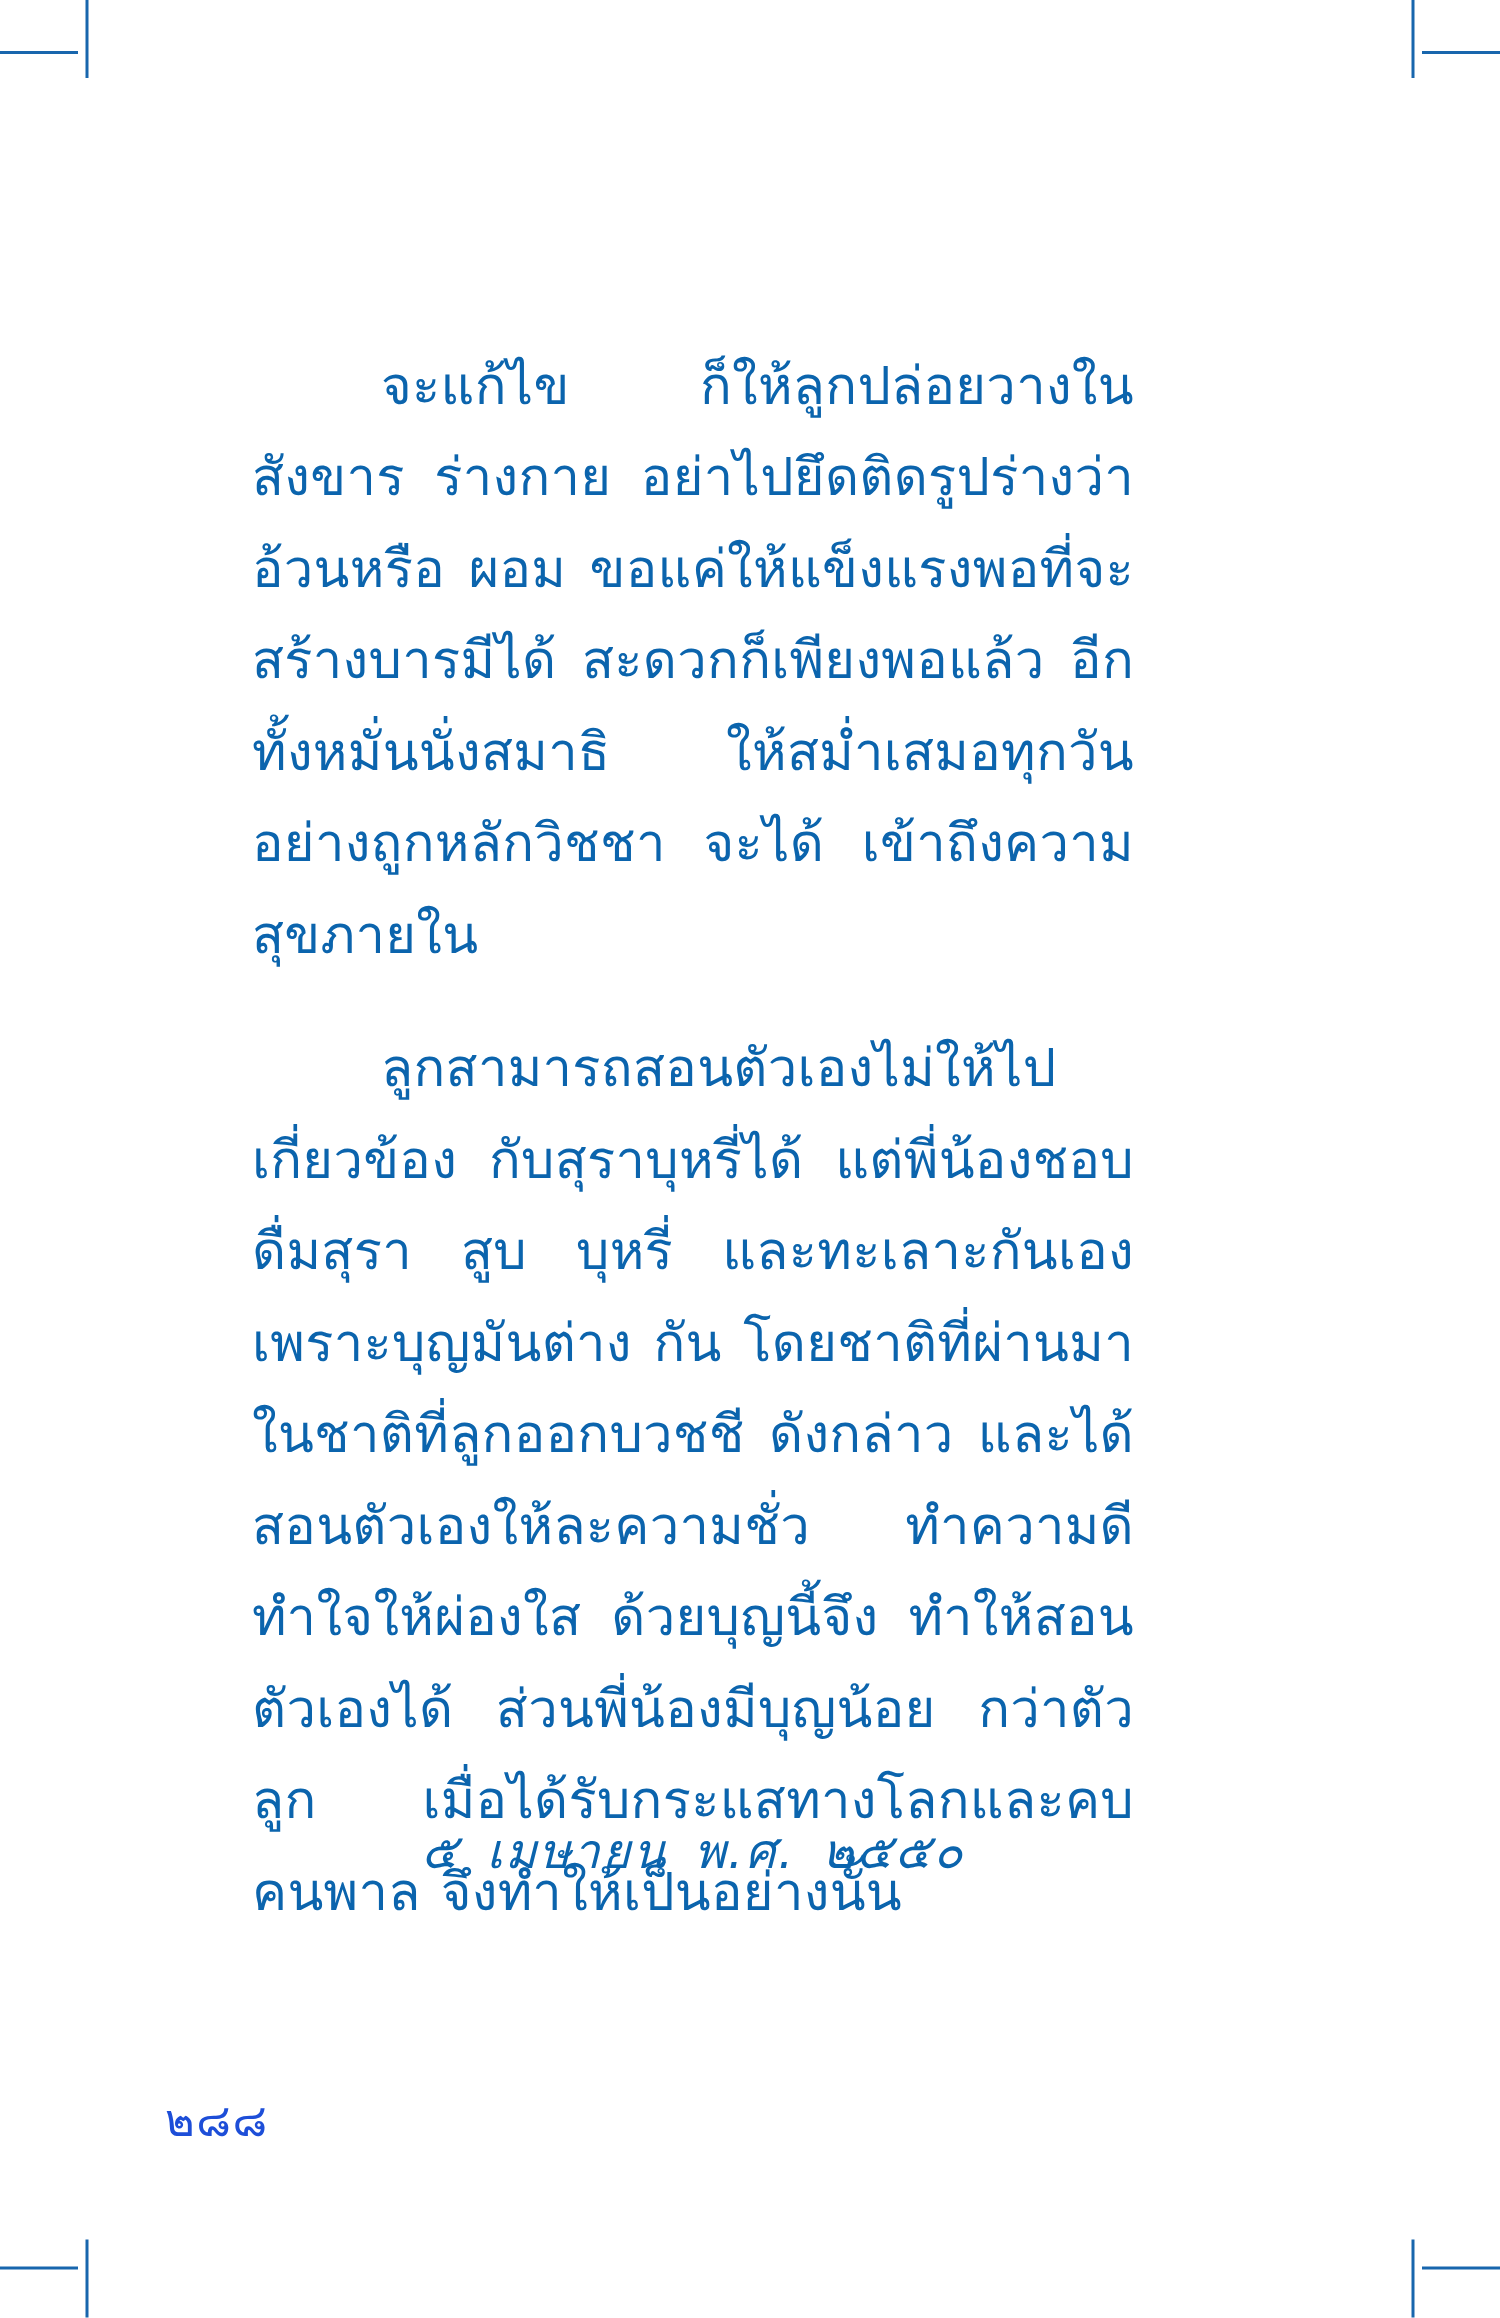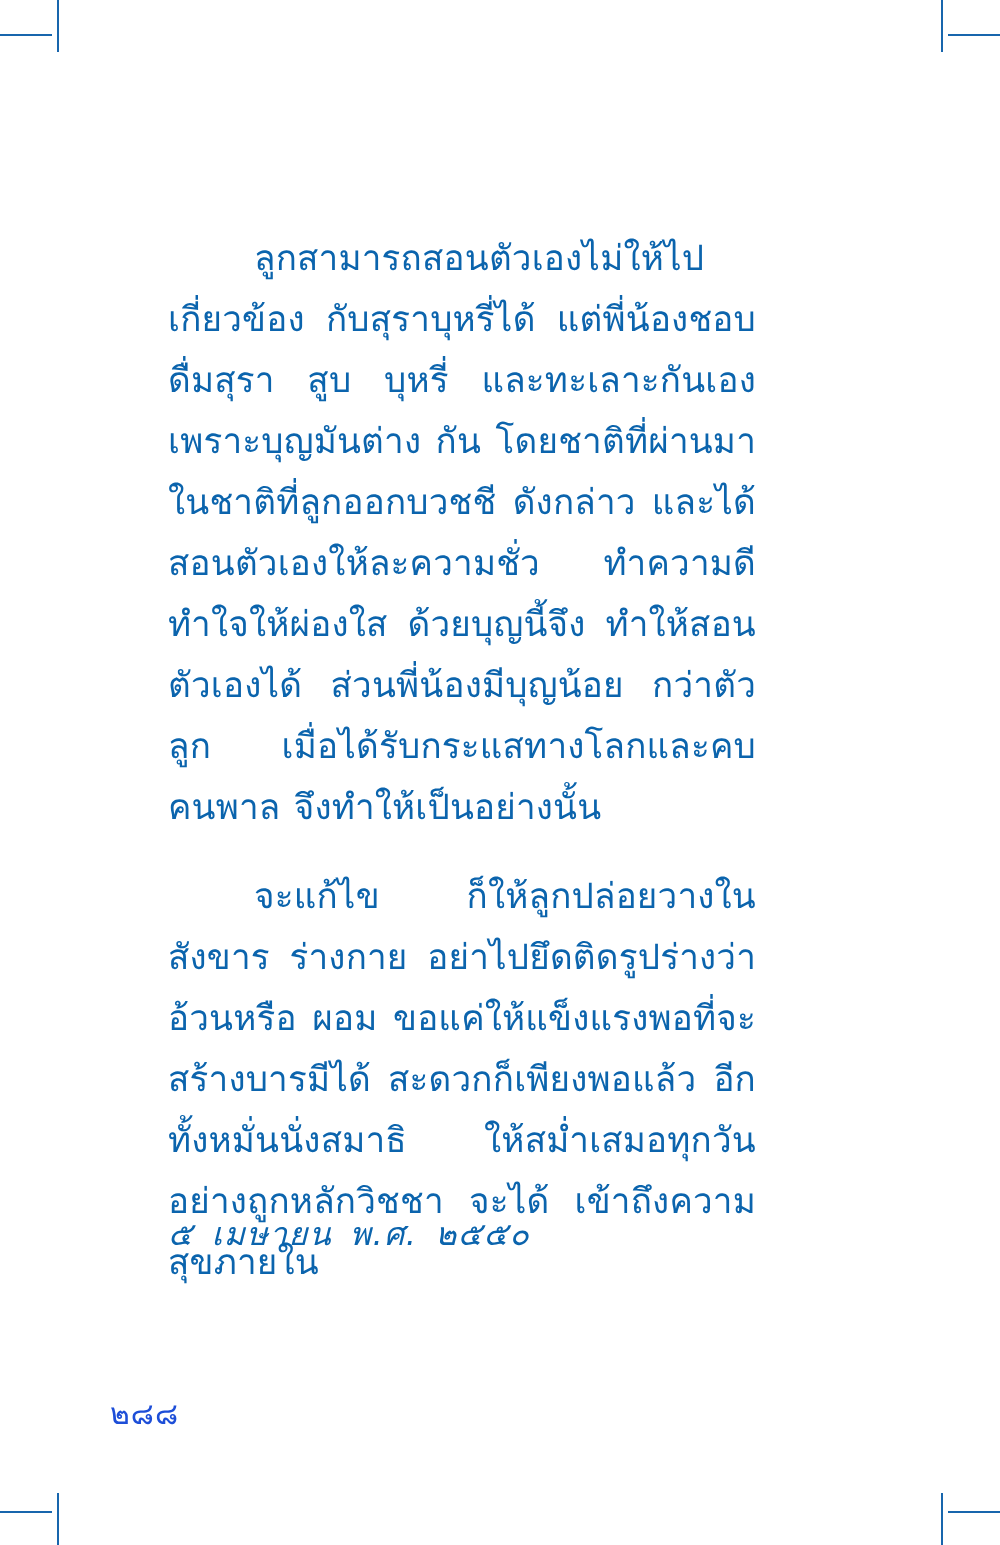--- a/index.html
+++ b/index.html
@@ -62,21 +62,21 @@
 
   .para:last-of-type {
     margin-bottom: 0;
   }
 
   .signature-date {
     position: absolute;
     left: 168px;
     top: 1208px;
     width: 588px;
-    text-align: left;
+    text-align: center;
     font-size: 32px;
     font-style: italic;
     color: #0b64ad;
     letter-spacing: 1.5px;
     word-spacing: 6px;
   }
 
   .page-number {
     position: absolute;
     left: 110px;
@@ -94,21 +94,21 @@
   <div class="crop-mark crop-v cm-tl-v"></div>
   <div class="crop-mark crop-h cm-tl-h"></div>
   <div class="crop-mark crop-v cm-tr-v"></div>
   <div class="crop-mark crop-h cm-tr-h"></div>
   <div class="crop-mark crop-v cm-bl-v"></div>
   <div class="crop-mark crop-h cm-bl-h"></div>
   <div class="crop-mark crop-v cm-br-v"></div>
   <div class="crop-mark crop-h cm-br-h"></div>
 
   <div class="text-block">
+    <p class="para">จะแก้ไข  ก็ให้ลูกปล่อยวางในสังขาร ร่างกาย  อย่าไปยึดติดรูปร่างว่าอ้วนหรือ ผอม  ขอแค่ให้แข็งแรงพอที่จะสร้างบารมีได้ สะดวกก็เพียงพอแล้ว  อีกทั้งหมั่นนั่งสมาธิ ให้สม่ำเสมอทุกวันอย่างถูกหลักวิชชา  จะได้ เข้าถึงความสุขภายใน</p>
     <p class="para">ลูกสามารถสอนตัวเองไม่ให้ไปเกี่ยวข้อง กับสุราบุหรี่ได้  แต่พี่น้องชอบดื่มสุรา  สูบ บุหรี่  และทะเลาะกันเอง  เพราะบุญมันต่าง กัน โดยชาติที่ผ่านมา  ในชาติที่ลูกออกบวชชี ดังกล่าว  และได้สอนตัวเองให้ละความชั่ว ทำความดี  ทำใจให้ผ่องใส  ด้วยบุญนี้จึง ทำให้สอนตัวเองได้  ส่วนพี่น้องมีบุญน้อย กว่าตัวลูก  เมื่อได้รับกระแสทางโลกและคบ คนพาล จึงทำให้เป็นอย่างนั้น</p>
-    <p class="para">จะแก้ไข  ก็ให้ลูกปล่อยวางในสังขาร ร่างกาย  อย่าไปยึดติดรูปร่างว่าอ้วนหรือ ผอม  ขอแค่ให้แข็งแรงพอที่จะสร้างบารมีได้ สะดวกก็เพียงพอแล้ว  อีกทั้งหมั่นนั่งสมาธิ ให้สม่ำเสมอทุกวันอย่างถูกหลักวิชชา  จะได้ เข้าถึงความสุขภายใน</p>
   </div>
 
   <div class="signature-date">๕ เมษายน พ.ศ. ๒๕๕๐</div>
 
   <div class="page-number">๒๘๘</div>
 
 </div>
 
 </body></html>

